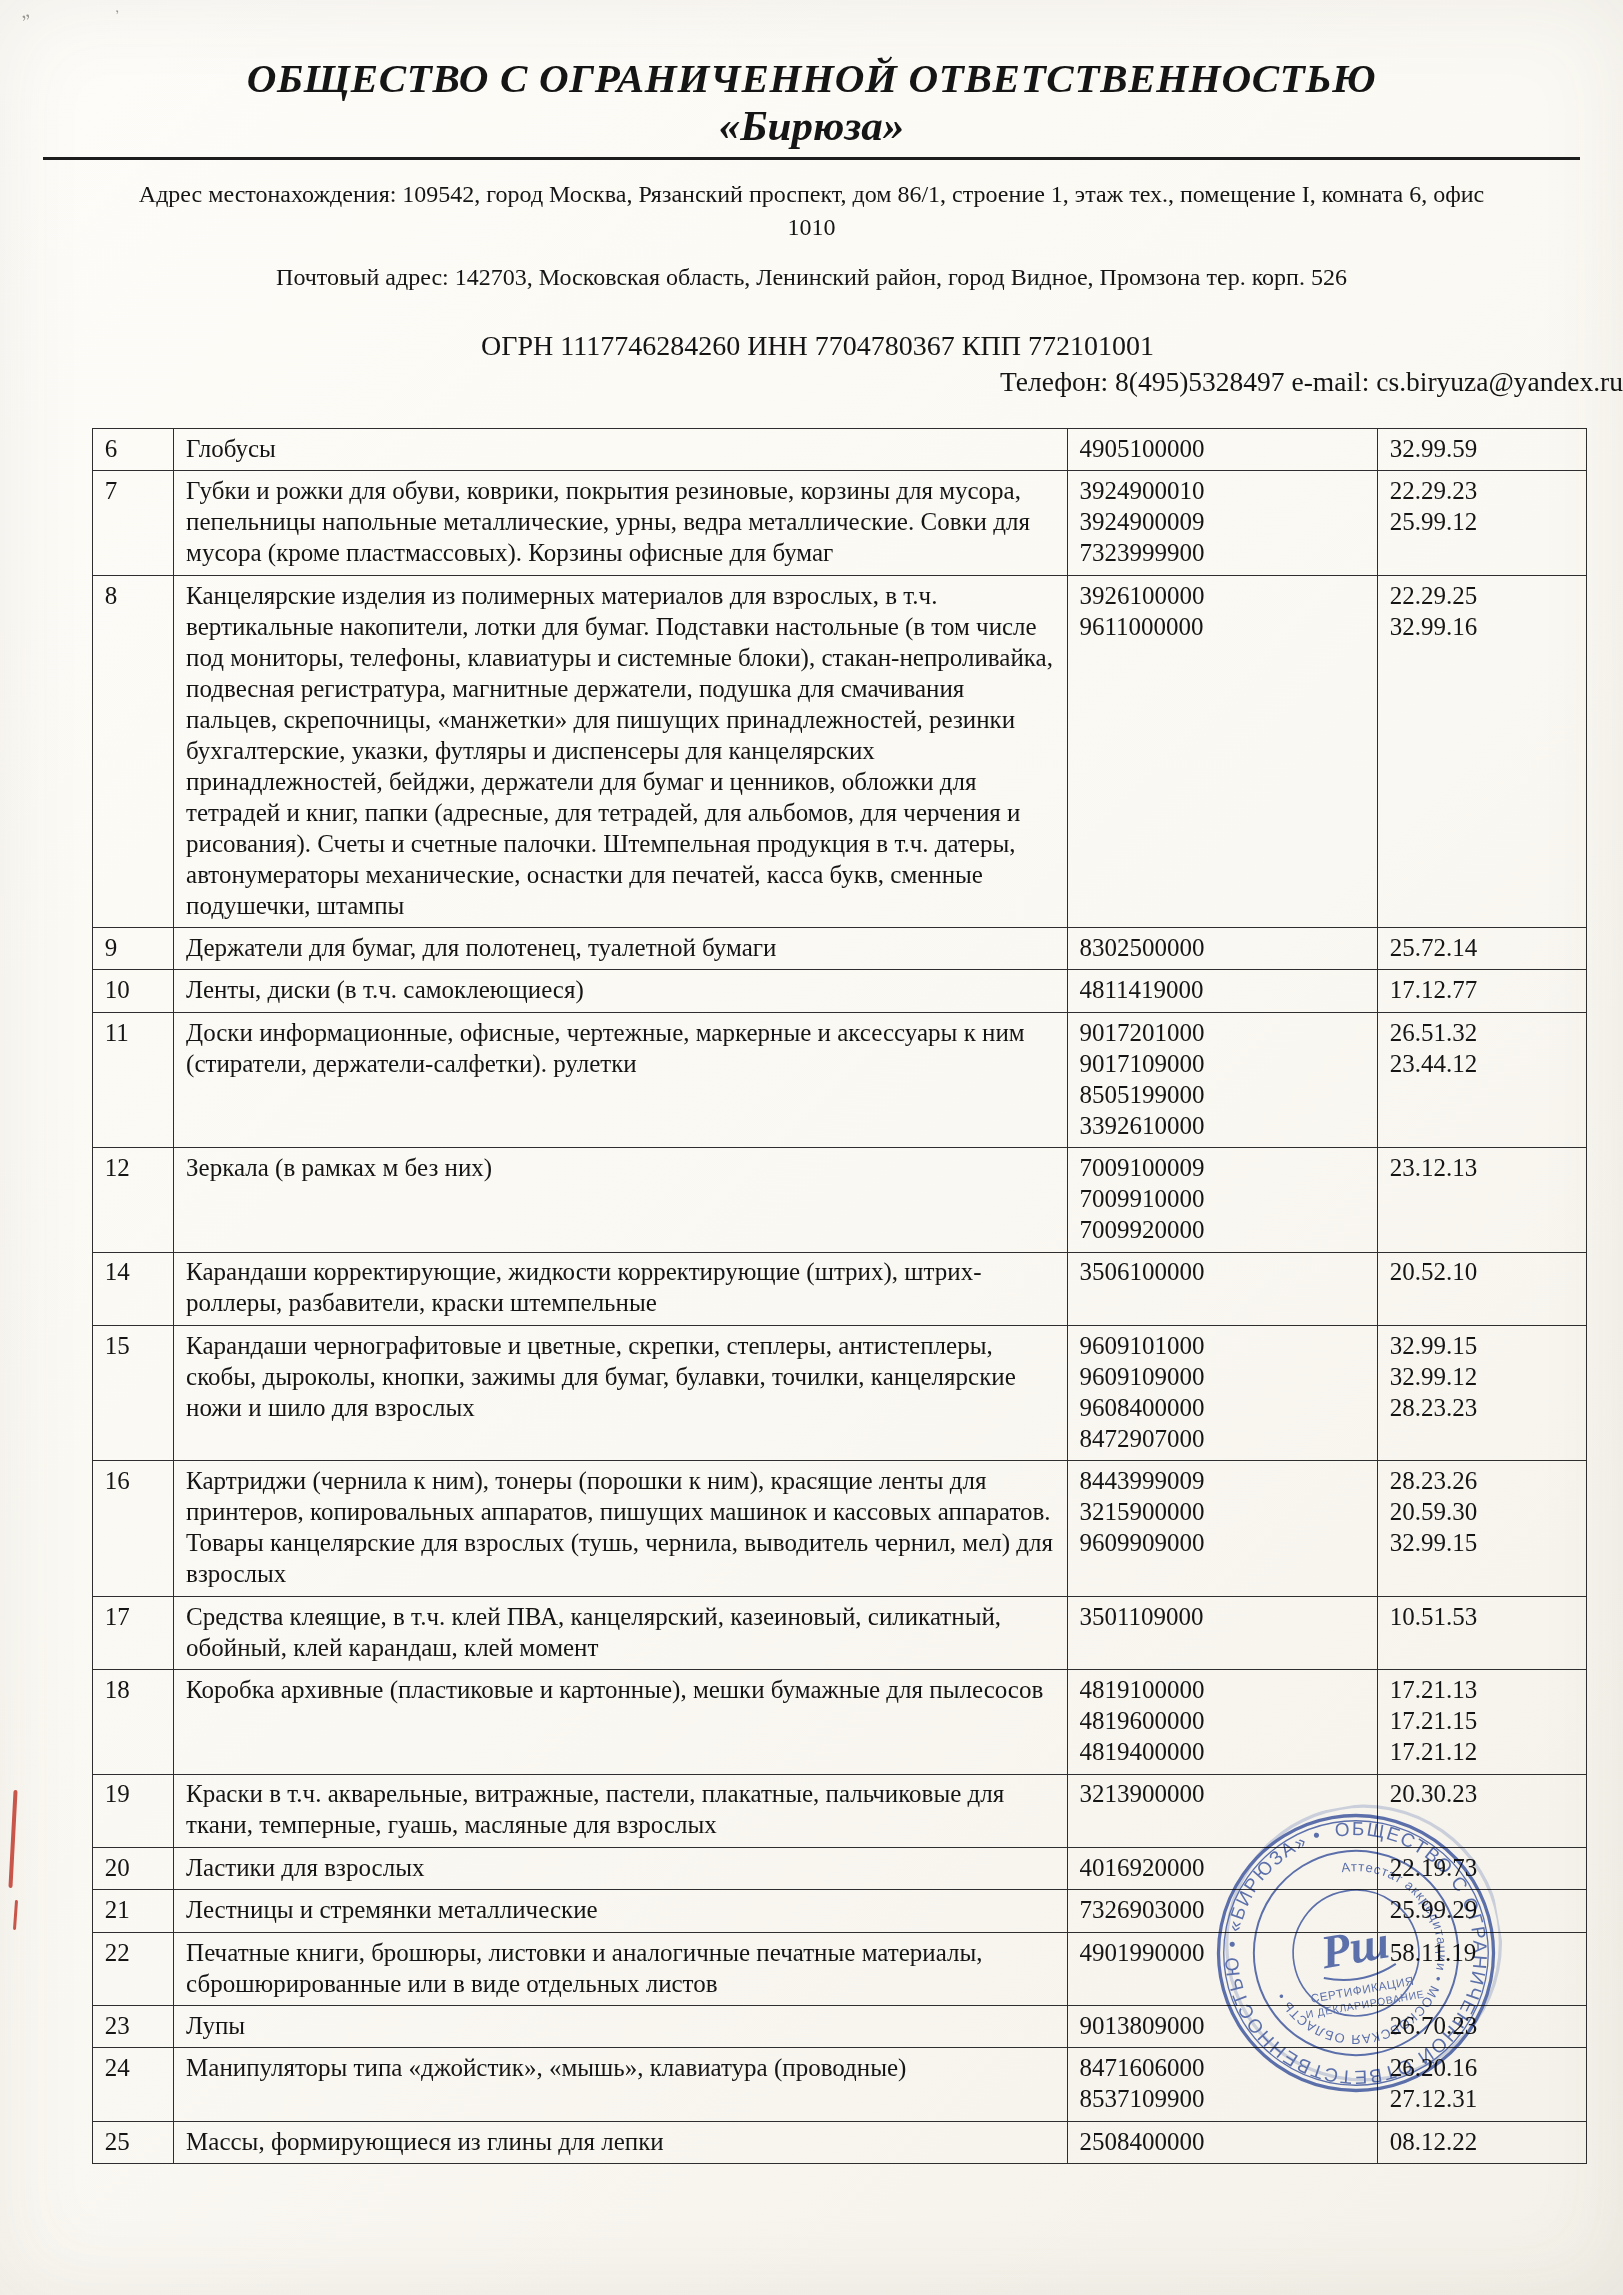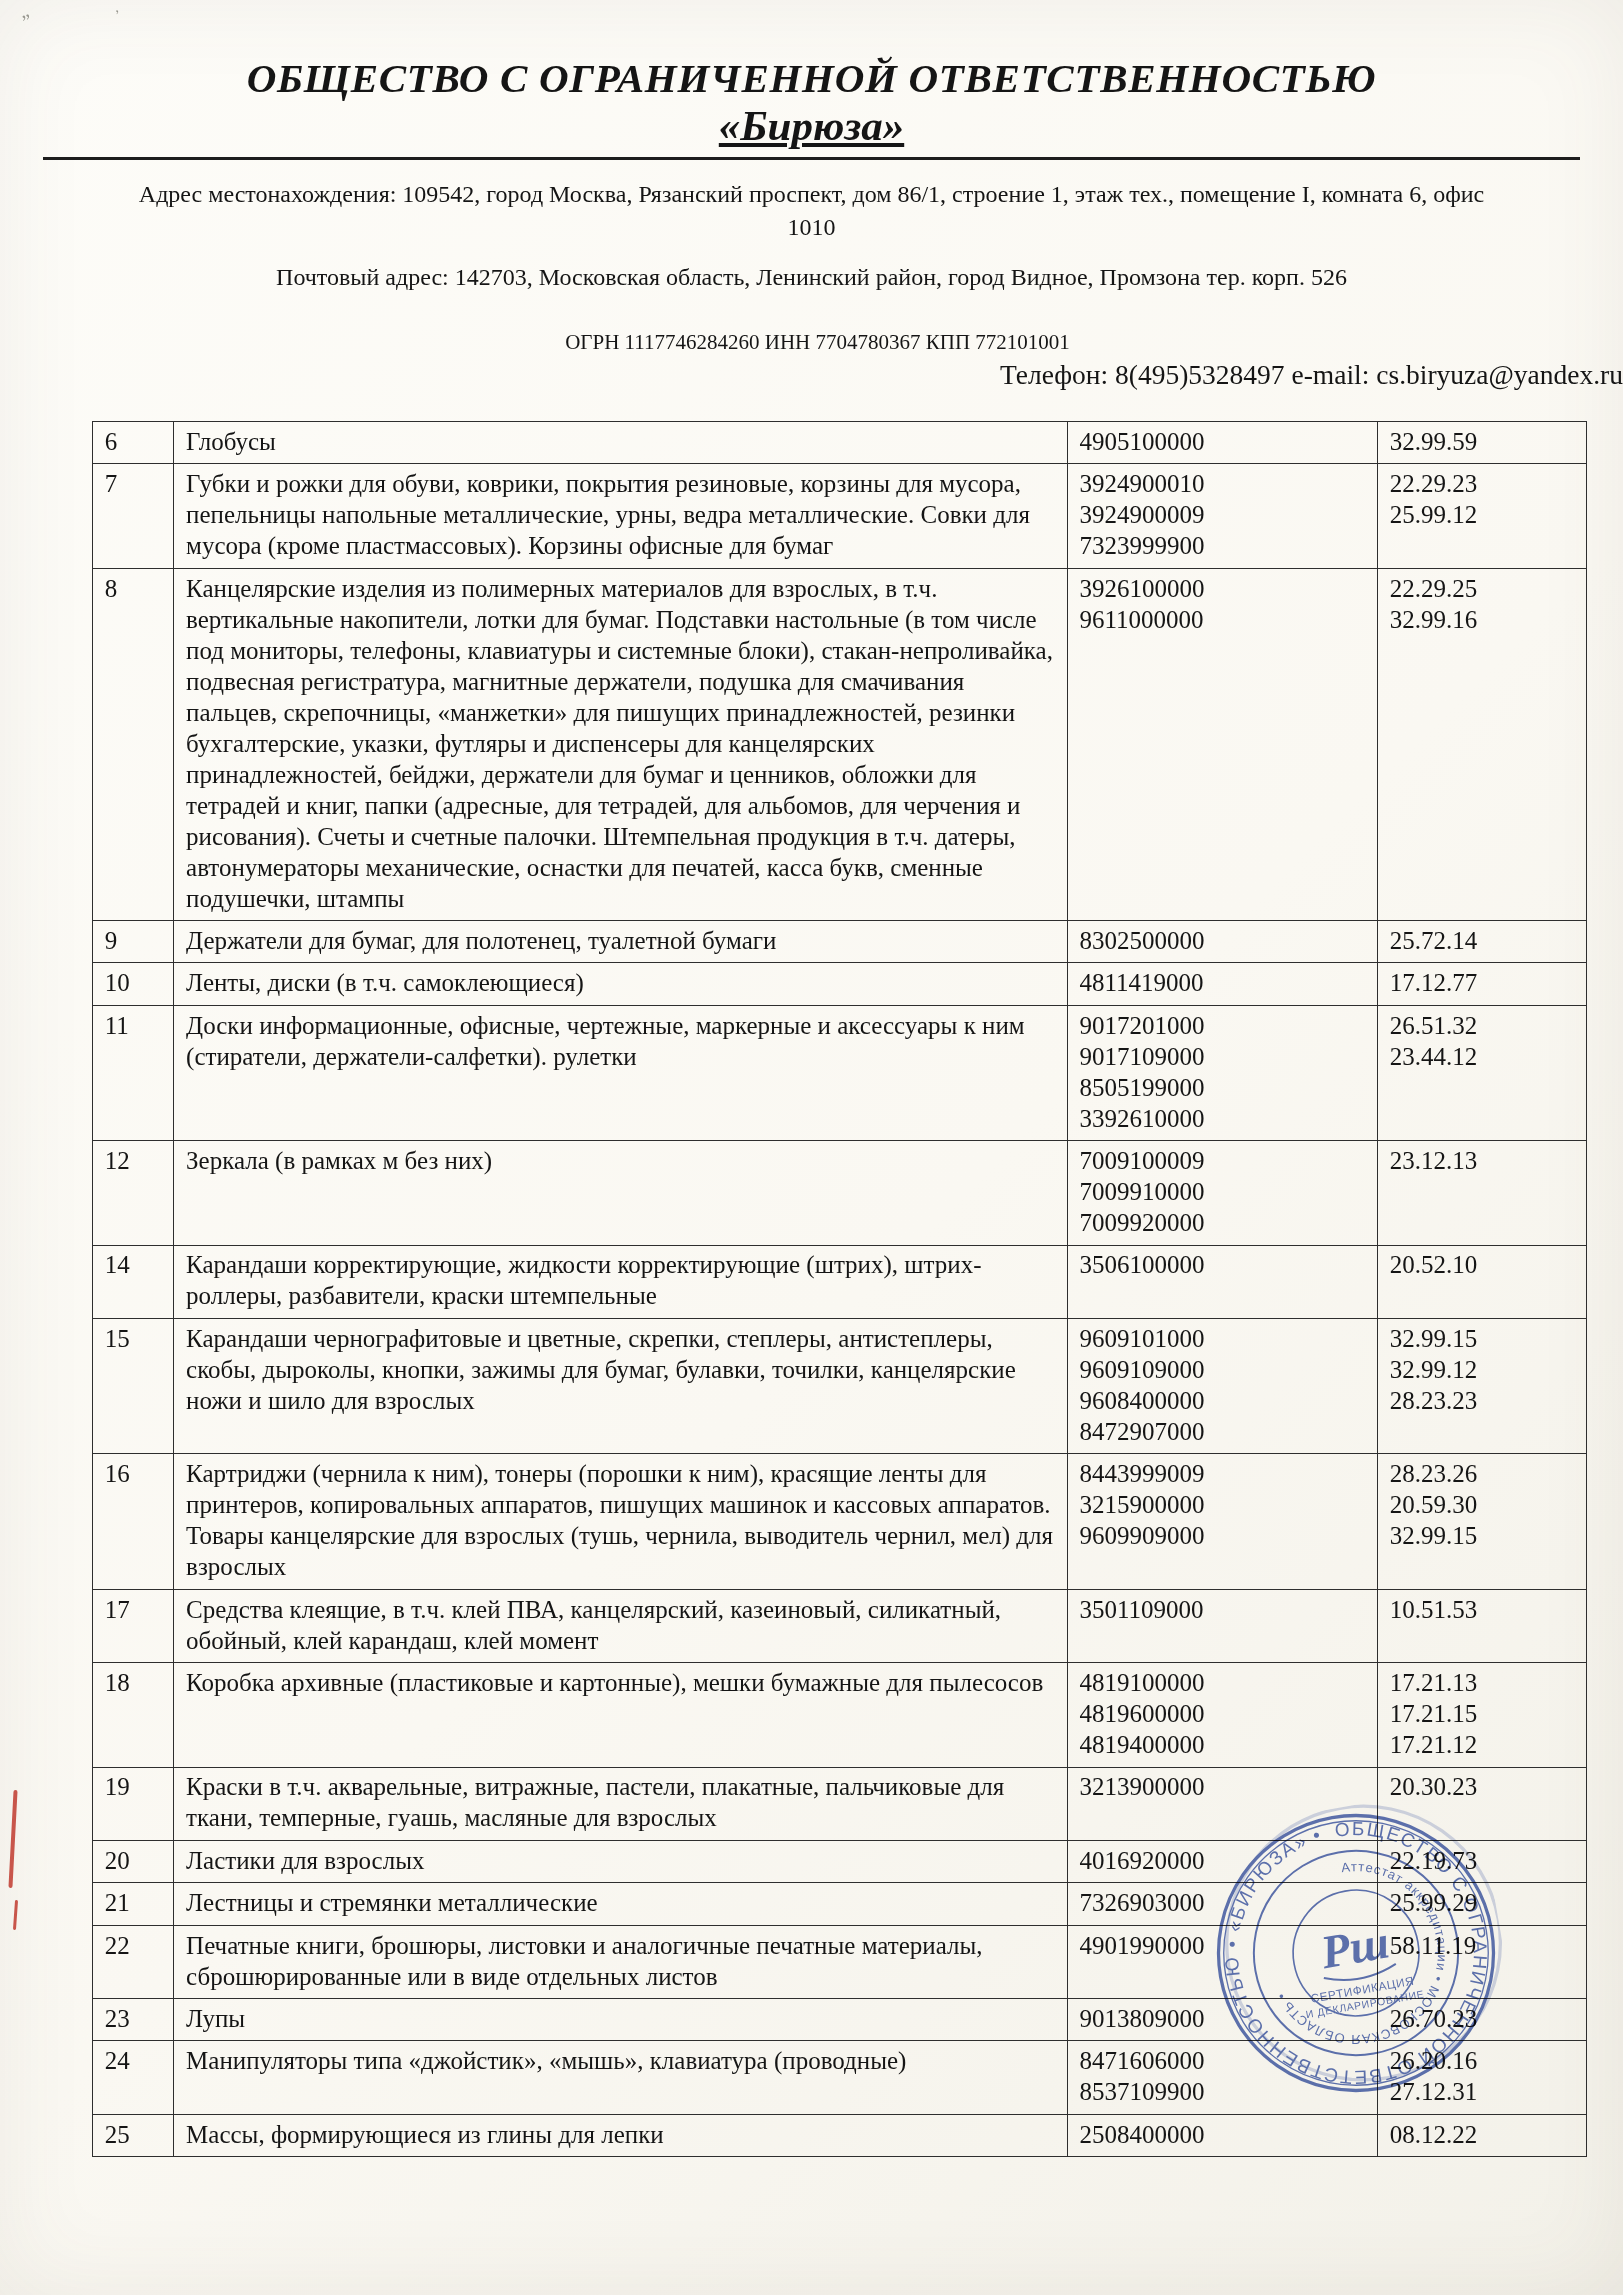--- a/index.html
+++ b/index.html
@@ -19,31 +19,31 @@
     overflow:hidden;
   }
   
   .header{padding-top:56px;text-align:center;}
   .title1{
     font-size:41px;font-weight:bold;font-style:italic;
     letter-spacing:0.7px;margin:0;line-height:1.08;
   }
   .title2{
     font-size:43px;font-weight:bold;font-style:italic;
-    margin:2.6px 0 0;line-height:1.05;text-decoration:underline;
+    margin:2.6px 0 0;line-height:1.05;
   }
   .rule{
     width:1537px;height:3.3px;background:#1d1d1d;
     margin:9.2px auto 13px;
   }
   .addr{
     font-size:24px;line-height:1.34;
     width:1387px;margin:18px auto;
   }
-  .reg{font-size:21px;text-align:center;margin-top:37px;margin-left:12px;}
+  .reg{font-size:28px;text-align:center;margin-top:37px;margin-left:12px;}
   .contact{font-size:27.5px;text-align:right;margin-top:3.9px;}
 
   
   table.goods{
     border-collapse:collapse;
     margin:30px 0 0 92px;
     width:1408px;
     table-layout:fixed;
     font-size:25px;line-height:31px;
   }

